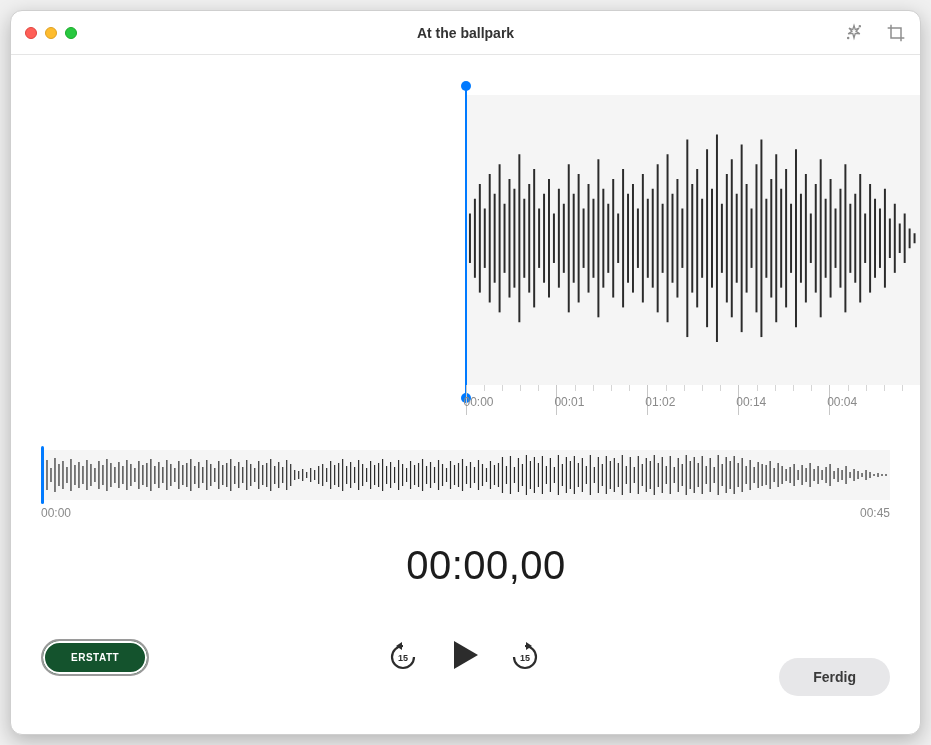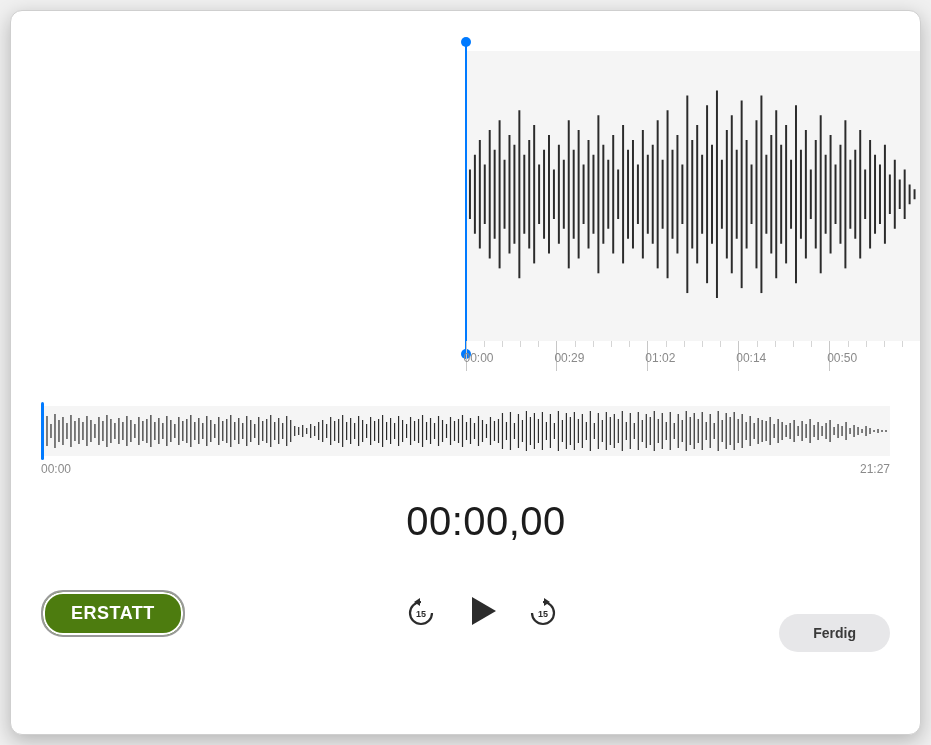--- a/index.html
+++ b/index.html
@@ -174,23 +174,23 @@
     margin-left: 41px;
   }
 
   .controls {
     display: flex;
     align-items: center;
     justify-content: space-between;
     padding: 30px 30px 26px 30px;
   }
   .record-btn {
-    background: #4d7c0f;
+    background: #14532d;
     color: #fff;
-    font-size: 18px;
+    font-size: 10px;
     font-weight: 700;
     letter-spacing: 0.5px;
     border: 2px solid #9a9a9a;
     border-radius: 22px;
     padding: 11px 28px;
     cursor: pointer;
     box-shadow: inset 0 0 0 2px #fff;
   }
   .center-controls {
     display: flex;
@@ -210,20 +210,43 @@
     padding: 11px 34px;
     cursor: pointer;
     margin-top: 40px;
   }
 </style>
 </head>
 <body>
 
 <div class="window">
 
+  <div class="titlebar">
+    <div class="traffic-lights">
+      <div class="tl close"></div>
+      <div class="tl min"></div>
+      <div class="tl max"></div>
+    </div>
+    <div class="title">At the ballpark</div>
+    <div class="titlebar-right">
+      <div class="icon-btn">
+        <svg viewBox="0 0 24 24" width="20" height="20" fill="none" stroke="#8e8e8e" stroke-width="1.6">
+          <path d="M12 3 L13.5 8 L18 6 L14.5 10 L19 13 L13.5 12.5 L12 18 L10.5 12.5 L5 13 L9.5 10 L6 6 L10.5 8 Z"></path>
+          <circle cx="19" cy="4" r="0.7" fill="#8e8e8e"></circle>
+          <circle cx="5" cy="18" r="0.7" fill="#8e8e8e"></circle>
+        </svg>
+      </div>
+      <div class="icon-btn">
+        <svg viewBox="0 0 24 24" width="20" height="20" fill="none" stroke="#8e8e8e" stroke-width="1.8">
+          <path d="M6 2 V18 H22"></path>
+          <path d="M2 6 H18 V22"></path>
+        </svg>
+      </div>
+    </div>
+  </div>
 
   <div class="editor">
 
     <div class="waveform-zoom">
       <div class="wave-bg"></div>
       <svg class="wave-svg" preserveAspectRatio="none" viewBox="0 0 460 290">
         <g stroke="#2b2b2b" stroke-width="2">
 
           <line x1="4" y1="120" x2="4" y2="170"></line>
           <line x1="9" y1="105" x2="9" y2="185"></line>
@@ -322,42 +345,42 @@
 
       <div class="ruler">
         <div class="tick-group">
           <span class="tick-label">00:00</span>
           <span class="subtick" style="left:20%"></span>
             <span class="subtick" style="left:40%"></span>
             <span class="subtick" style="left:60%"></span>
             <span class="subtick" style="left:80%"></span>
         </div>
         <div class="tick-group">
-          <span class="tick-label">00:29</span>
+          <span class="tick-label">00:01</span>
           <span class="subtick" style="left:20%"></span>
             <span class="subtick" style="left:40%"></span>
             <span class="subtick" style="left:60%"></span>
             <span class="subtick" style="left:80%"></span>
         </div>
         <div class="tick-group">
           <span class="tick-label">01:02</span>
           <span class="subtick" style="left:20%"></span>
             <span class="subtick" style="left:40%"></span>
             <span class="subtick" style="left:60%"></span>
             <span class="subtick" style="left:80%"></span>
         </div>
         <div class="tick-group">
           <span class="tick-label">00:14</span>
           <span class="subtick" style="left:20%"></span>
             <span class="subtick" style="left:40%"></span>
             <span class="subtick" style="left:60%"></span>
             <span class="subtick" style="left:80%"></span>
         </div>
         <div class="tick-group">
-          <span class="tick-label">00:50</span>
+          <span class="tick-label">00:04</span>
           <span class="subtick" style="left:20%"></span>
             <span class="subtick" style="left:40%"></span>
             <span class="subtick" style="left:60%"></span>
             <span class="subtick" style="left:80%"></span>
         </div>
       </div>
     </div>
 
     <div class="overview">
       <div class="overview-track">
@@ -574,21 +597,21 @@
               <line x1="834" y1="24" x2="834" y2="26"></line>
               <line x1="838" y1="23" x2="838" y2="27"></line>
               <line x1="842" y1="24" x2="842" y2="26"></line>
               <line x1="846" y1="24" x2="846" y2="26"></line>
           </g>
         </svg>
         <div class="overview-playhead"></div>
       </div>
       <div class="overview-times">
         <span>00:00</span>
-        <span>21:27</span>
+        <span>00:45</span>
       </div>
     </div>
 
     <div class="timecode">00:00,00</div>
 
     <div class="controls">
       <button class="record-btn">ERSTATT</button>
 
       <div class="center-controls">
         <div class="skip-btn">

